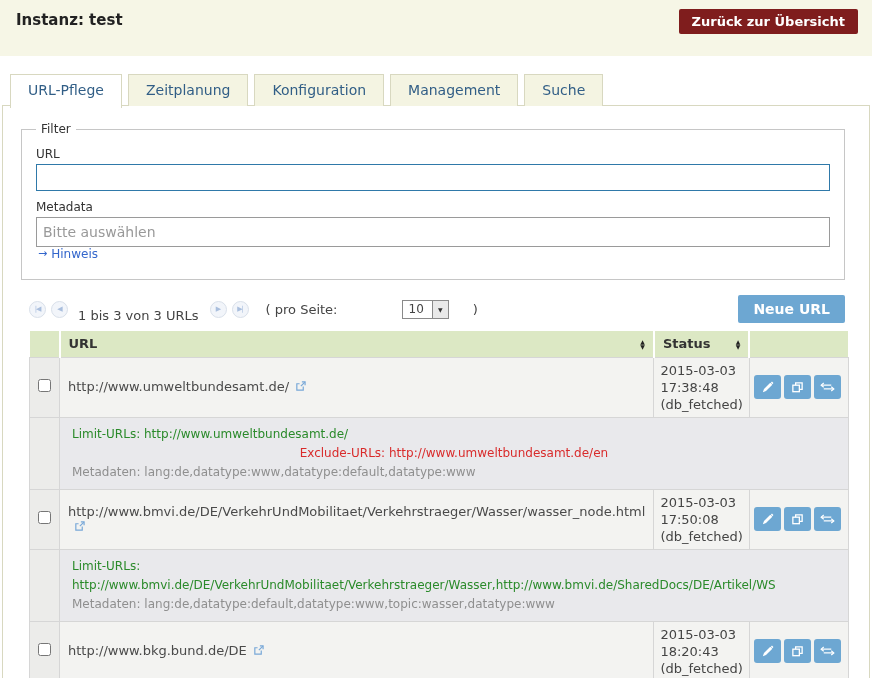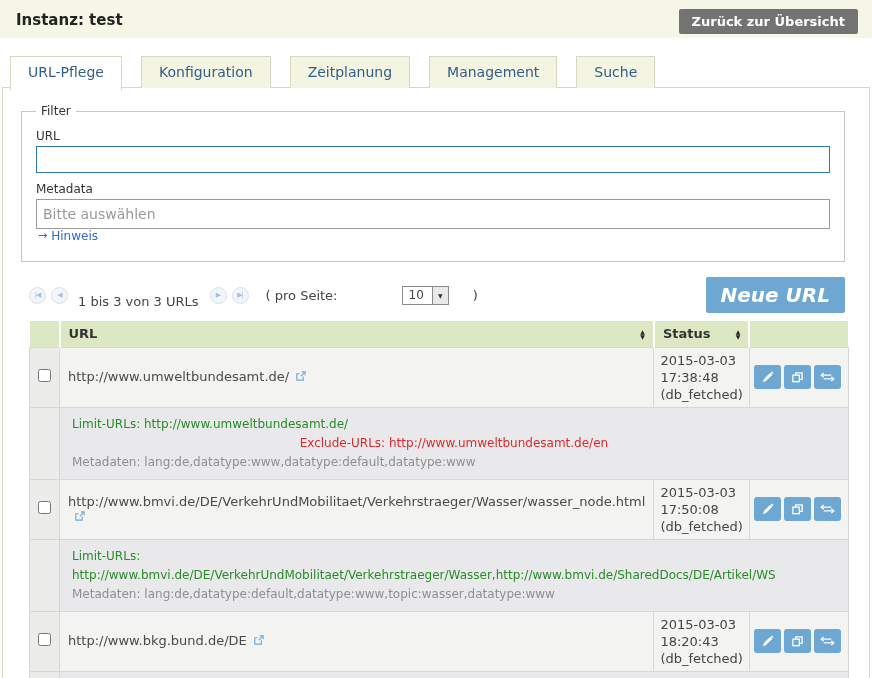--- a/index.html
+++ b/index.html
@@ -3,30 +3,30 @@
 <meta charset="utf-8">
 <style>
   * { box-sizing: border-box; }
   html,body { margin:0; padding:0; }
   body {
     width:872px; height:678px; overflow:hidden;
     font-family:"DejaVu Sans","Liberation Sans",sans-serif;
     font-size:13px; color:#333; background:#fff;
   }
   
-  .topbar { background:#f6f6e6; height:38px; position:relative; }
+  .topbar { background:#f6f6e6; height:56px; position:relative; }
   .topbar h1 { margin:0; position:absolute; left:16px; top:11px; font-size:15px; color:#222; }
   .back-btn {
     position:absolute; right:14px; top:9px;
-    background:#737373; color:#fff; font-weight:bold; font-size:13px;
+    background:#7f1d1d; color:#fff; font-weight:bold; font-size:13px;
     border:none; border-radius:2px; padding:5px 13px; cursor:pointer;
     font-family:inherit;
   }
   
-  .tabs { display:flex; gap:19px; padding:18px 0 0 10px; position:relative; z-index:2; align-items:flex-end; }
+  .tabs { display:flex; gap:6px; padding:18px 0 0 10px; position:relative; z-index:2; align-items:flex-end; }
   .tab {
     background:#f4f4e2; border:1px solid #d8d8c0; border-bottom:none;
     color:#315e86; font-size:14px; padding:7px 17px 8px; cursor:pointer; white-space:nowrap;
   }
   .tab.active { background:#fff; padding-bottom:10px; margin-bottom:-2px; }
   
   .panel {
     background:#fff; border:1px solid #d8d8c0; margin:-1px 2px 0 2px;
     padding:14px 24px 16px 18px; position:relative;
   }
@@ -55,22 +55,22 @@
     margin-right:5px; cursor:pointer; padding:0; font-family:inherit;
   }
   .pg-info { margin:13px 6px 0 5px; }
   .pg-right { margin-left:5px; }
   .per-page { margin-left:12px; display:flex; align-items:center; gap:24px; }
   .pp-select { display:inline-flex; border:1px solid #8a8a8a; background:#fff; height:19px; align-items:center; cursor:pointer;margin-left:40px; }
   .pp-value { padding:0 8px 0 6px; font-size:12px; }
   .pp-caret { width:16px; height:17px; background:#e9e9e9; border-left:1px solid #8a8a8a;
     display:flex; align-items:center; justify-content:center; font-size:6px; color:#333; }
   .new-url-btn {
-    margin-left:auto; background:#6da7d2; color:#fff; font-weight:bold; font-size:20px;
-    border:none; border-radius:2px; padding:6px 15px; cursor:pointer; font-family:inherit;font-style:italic;
+    margin-left:auto; background:#6da7d2; color:#fff; font-weight:bold; font-size:14px;
+    border:none; border-radius:2px; padding:6px 15px; cursor:pointer; font-family:inherit;
   }
   
   table.url-table { width:calc(100% - 8px); margin-left:8px; border-collapse:collapse; font-size:13px; }
   th {
     background:#dce8c4; font-weight:bold; text-align:left; padding:5px 8px;
     color:#333; border-left:2px solid #fff; font-size:13px; height:26px;
   }
   th:first-child { border-left:none; }
   .sort { float:right; display:inline-flex; flex-direction:column; font-size:6px; line-height:5px; color:#222; margin-top:3px; cursor:pointer; }
   td { border:1px solid #d6d6d6; padding:4px 8px; vertical-align:middle; }
@@ -94,22 +94,22 @@
 </head>
 <body>
 
 <div class="topbar">
   <h1>Instanz: test</h1>
   <button class="back-btn">Zurück zur Übersicht</button>
 </div>
 
 <div class="tabs">
   <div class="tab active">URL-Pflege</div>
+  <div class="tab">Zeitplanung</div>
   <div class="tab">Konfiguration</div>
-  <div class="tab">Zeitplanung</div>
   <div class="tab">Management</div>
   <div class="tab">Suche</div>
 </div>
 
 <div class="panel">
 
   <fieldset class="filter">
     <legend>Filter</legend>
     <div class="field-label">URL</div>
     <input class="url-input" type="text" value="" style="">

